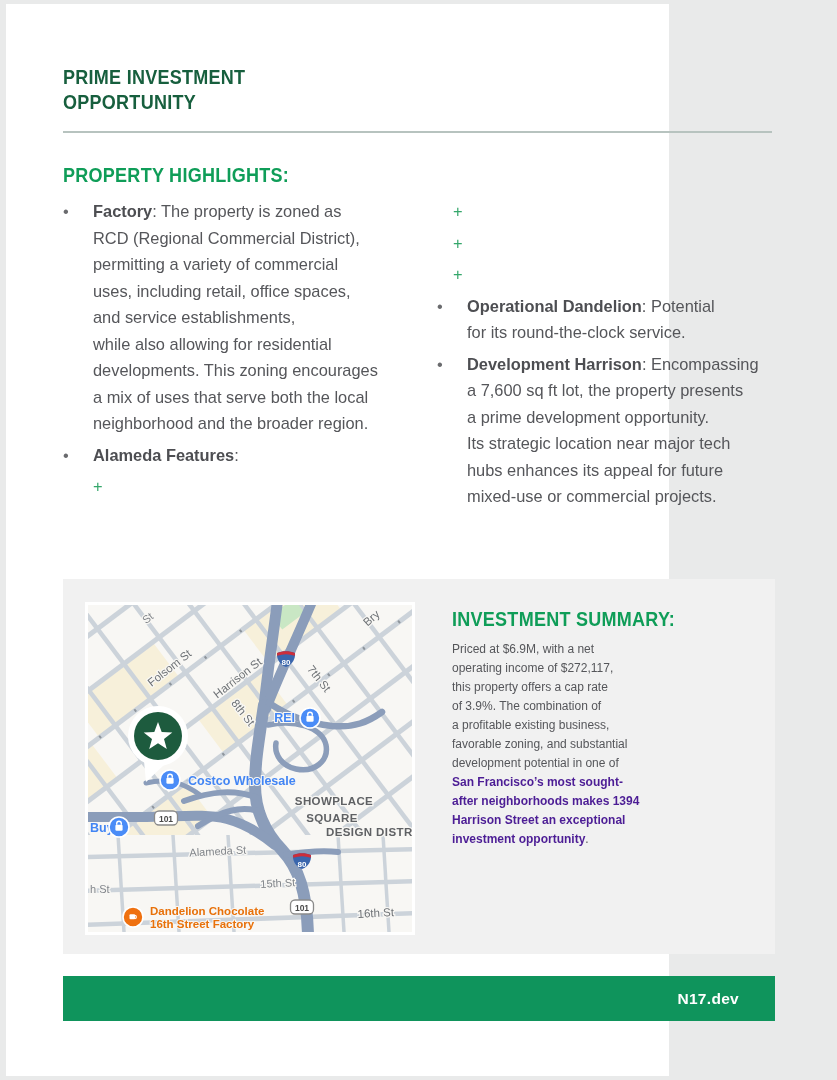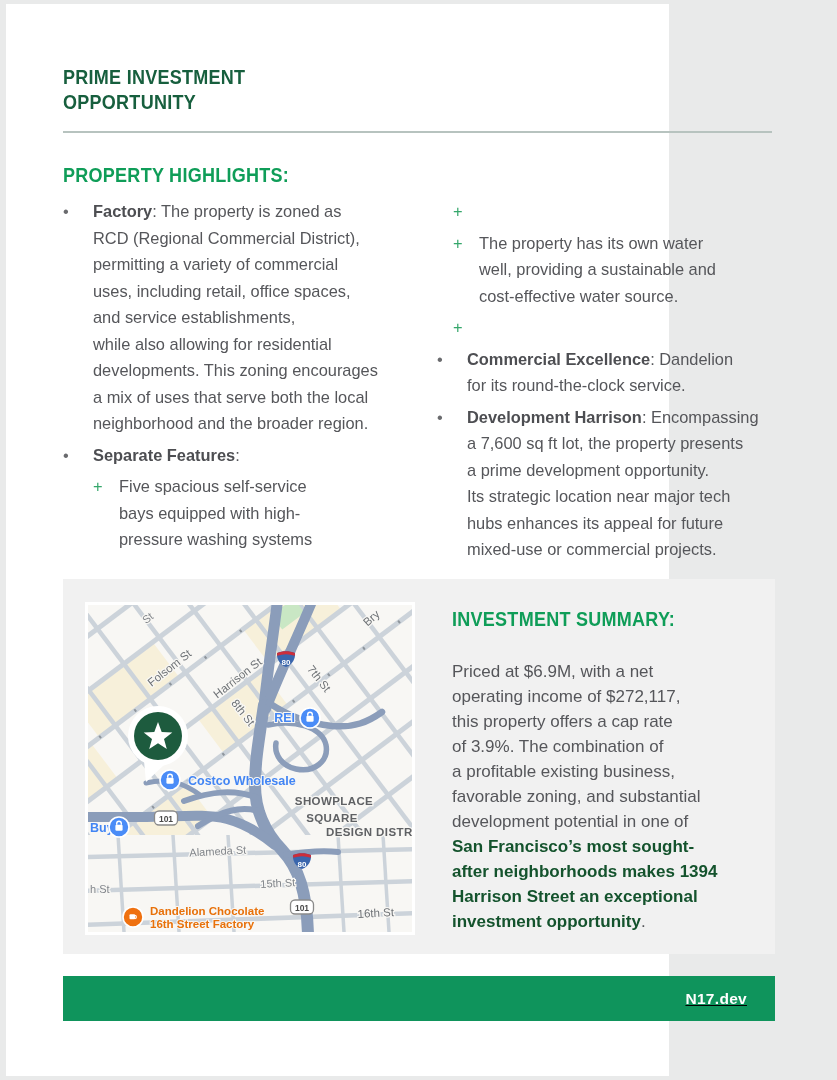--- a/index.html
+++ b/index.html
@@ -41,27 +41,27 @@
   .map-wrap svg{display:block;width:324px;height:327px}
   .map-svg text{font-family:"Liberation Sans",sans-serif}
   .m-street{font-size:11px;fill:#82868b;paint-order:stroke;stroke:#f8f7f4;stroke-width:2.5px}
   .m-street-lg{font-size:11.5px;fill:#6e7276;paint-order:stroke;stroke:#f8f7f4;stroke-width:2.5px}
   .m-district{font-size:11.5px;fill:#5f6164;font-weight:bold;letter-spacing:.4px;paint-order:stroke;stroke:#f8f7f4;stroke-width:2.5px}
   .m-poi-blue{font-size:12.5px;fill:#4285f4;font-weight:bold;paint-order:stroke;stroke:#f8f7f4;stroke-width:2px}
   .m-poi-orange{font-size:11.5px;fill:#e8710a;font-weight:bold;paint-order:stroke;stroke:#f8f7f4;stroke-width:2px}
   .m-shield{font-weight:bold}
 
   .summary{position:absolute;left:389px;top:29px;width:308px}
-  .summary-text{margin-top:28px;font-size:17px;line-height:25px;color:#55565a;white-space:pre-line}
-  .summary-text strong{color:#14532d}
+  .summary-text{margin-top:9px;font-size:12px;line-height:19px;color:#55565a;white-space:pre-line}
+  .summary-text strong{color:#4c1d95}
 
   .footer{
     left:57px;top:972px;width:712px;height:45px;background:#0f945c;
     display:flex;align-items:center;justify-content:flex-end;
-    padding-right:28px;box-sizing:border-box;text-decoration:underline;
+    padding-right:36px;box-sizing:border-box;
   }
   .brand{color:#fff;font-weight:bold;font-size:15.5px;letter-spacing:.3px}
 </style>
 </head>
 <body>
 
 <div class="page">
 
   <div class="abs doc-title">PRIME INVESTMENT
 OPPORTUNITY</div>
@@ -79,45 +79,39 @@
 permitting a variety of commercial
 uses, including retail, office spaces,
 and service establishments,
 while also allowing for residential
 developments. This zoning encourages
 a mix of uses that serve both the local
 neighborhood and the broader region.</span></span>
       </div>
       <div class="li">
         <span class="marker">•</span>
-        <span class="txt"><strong>Separate Features</strong><span>:</span></span>
-      </div>
-      <div class="li sub">
-        <span class="marker">+</span>
-        <span class="txt">Five spacious self-service
-bays equipped with high-
-pressure washing systems</span>
+        <span class="txt"><strong>Alameda Features</strong><span>:</span></span>
+      </div>
+      <div class="li sub">
+        <span class="marker">+</span>
       </div>
     </div>
     <div class="col-right">
       <div class="li sub">
         <span class="marker">+</span>
       </div>
       <div class="li sub">
         <span class="marker">+</span>
-        <span class="txt">The property has its own water
-well, providing a sustainable and
-cost-effective water source.</span>
-      </div>
-      <div class="li sub">
-        <span class="marker">+</span>
-      </div>
-      <div class="li">
-        <span class="marker">•</span>
-        <span class="txt"><strong>Commercial Excellence</strong><span>: Dandelion
+      </div>
+      <div class="li sub">
+        <span class="marker">+</span>
+      </div>
+      <div class="li">
+        <span class="marker">•</span>
+        <span class="txt"><strong>Operational Dandelion</strong><span>: Potential
 for its round-the-clock service.</span></span>
       </div>
       <div class="li">
         <span class="marker">•</span>
         <span class="txt"><strong>Development Harrison</strong><span>: Encompassing
 a 7,600 sq ft lot, the property presents
 a prime development opportunity.
 Its strategic location near major tech
 hubs enhances its appeal for future
 mixed-use or commercial projects.</span></span>

